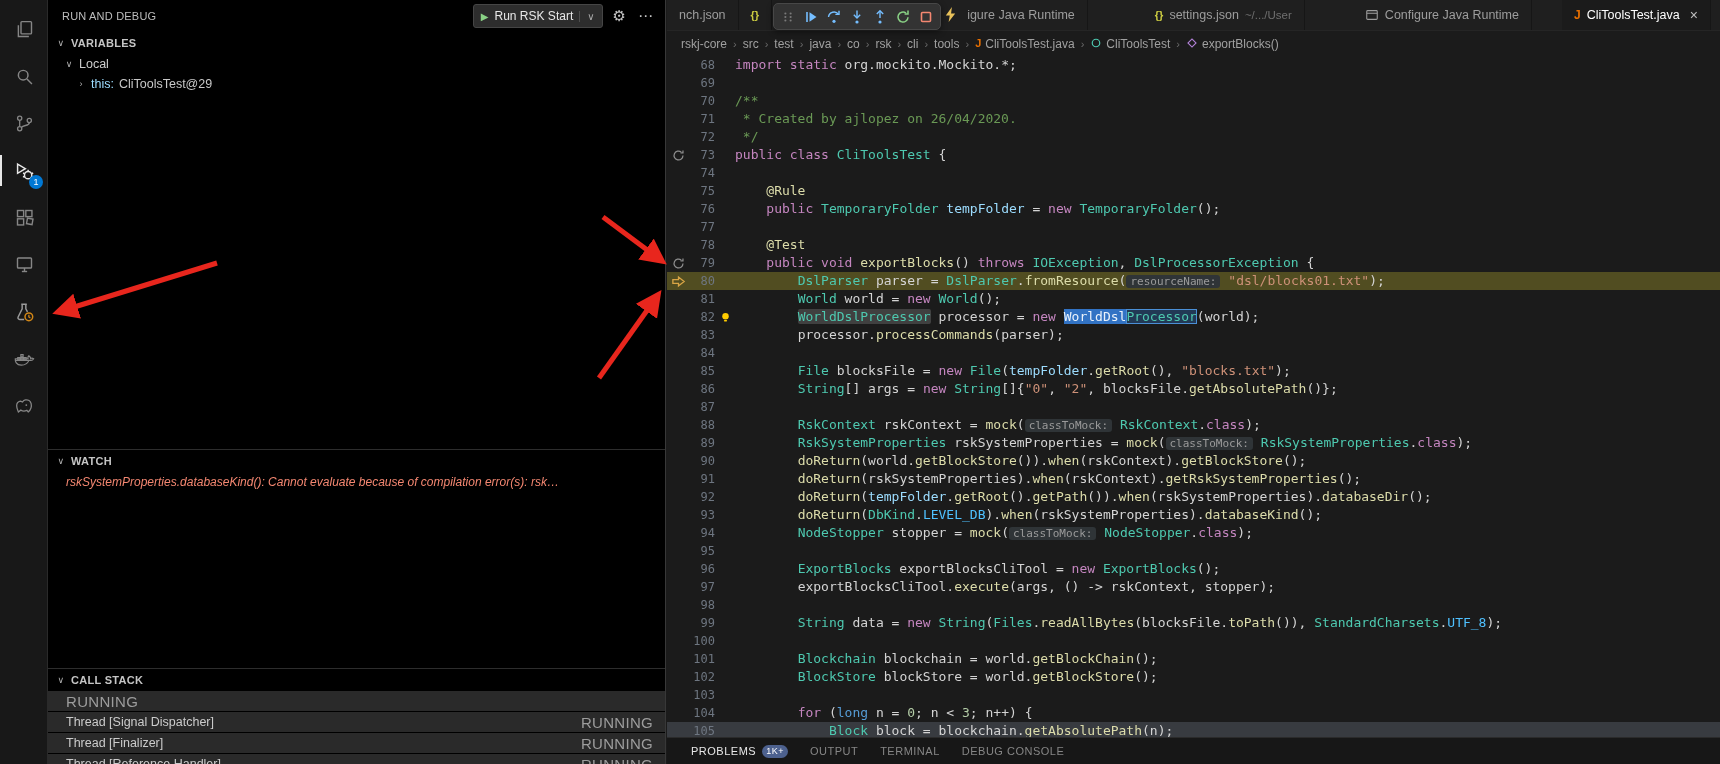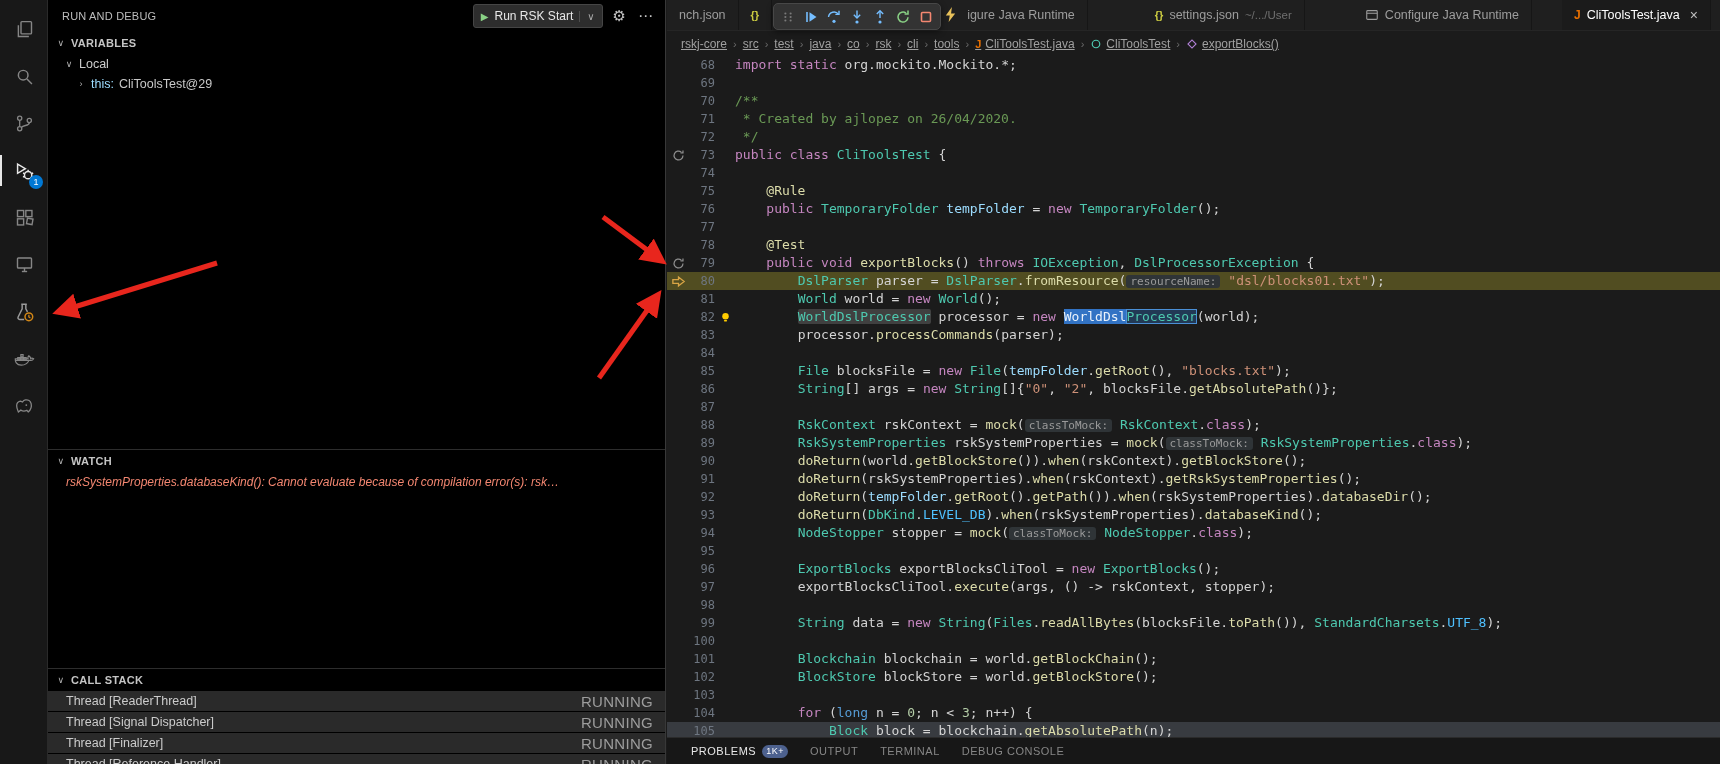--- a/index.html
+++ b/index.html
@@ -47,21 +47,21 @@
   .tclose{color:#c0c0c0;font-size:14px;margin-left:4px;}
   .ticon{font-weight:bold;font-size:11px;}
   .ticon.braces{color:#cbcb41;}
   .ticon.java{color:#e76f00;font-size:12px;}
 
   .debug-toolbar{position:absolute;left:106px;top:3px;height:25px;background:#333333;border:1px solid #474747;border-radius:5px;box-shadow:0 2px 6px rgba(0,0,0,.45);display:flex;align-items:center;padding:0 4px;gap:3px;z-index:5;}
   .dbg-btn{width:20px;height:20px;display:flex;align-items:center;justify-content:center;cursor:pointer;border-radius:3px;}
   .hotswap{position:absolute;left:276px;top:6px;z-index:5;cursor:pointer;}
 
   #crumbs{height:26px;display:flex;align-items:center;padding-left:14px;font-size:12px;color:#a0a0a0;gap:6px;white-space:nowrap;}
-  .crumb{display:flex;align-items:center;gap:4px;cursor:pointer;text-decoration:underline;}
+  .crumb{display:flex;align-items:flex-start;gap:4px;cursor:pointer;}
   .crumb-sep{color:#6a6a6a;font-size:11px;}
 
   #code{position:absolute;top:56px;left:0;right:0;bottom:0;overflow:hidden;}
   .code-line{display:flex;height:18px;line-height:18px;font-family:"DejaVu Sans Mono",monospace;font-size:13px;white-space:pre;}
   .glyph{width:22px;flex:none;display:flex;align-items:center;justify-content:center;}
   .lnum{width:26px;flex:none;text-align:right;color:#6e7681;font-size:12px;font-family:"DejaVu Sans Mono",monospace;}
   .lpad{width:20px;flex:none;display:flex;align-items:center;justify-content:center;}
   .ltext{flex:1;}
   .code-line.current{background:#514d21;}
   .code-line.selected{background:#383b40;}
@@ -189,21 +189,20 @@
       <div class="watch-item">rskSystemProperties.databaseKind(): Cannot evaluate because of compilation error(s): rsk…</div>
     </div>
 
     <div class="section sec-border" style="flex:1;">
       <div class="sec-head">
         <span class="tw">∨</span>
         <span>CALL STACK</span>
       </div>
       <div id="threads">
           <div class="thread-row">
-            <span class="thread-name">Thread [ReaderThread]</span>
             <span class="thread-status">RUNNING</span>
           </div>
           <div class="thread-row">
             <span class="thread-name">Thread [Signal Dispatcher]</span>
             <span class="thread-status">RUNNING</span>
           </div>
           <div class="thread-row">
             <span class="thread-name">Thread [Finalizer]</span>
             <span class="thread-status">RUNNING</span>
           </div>

